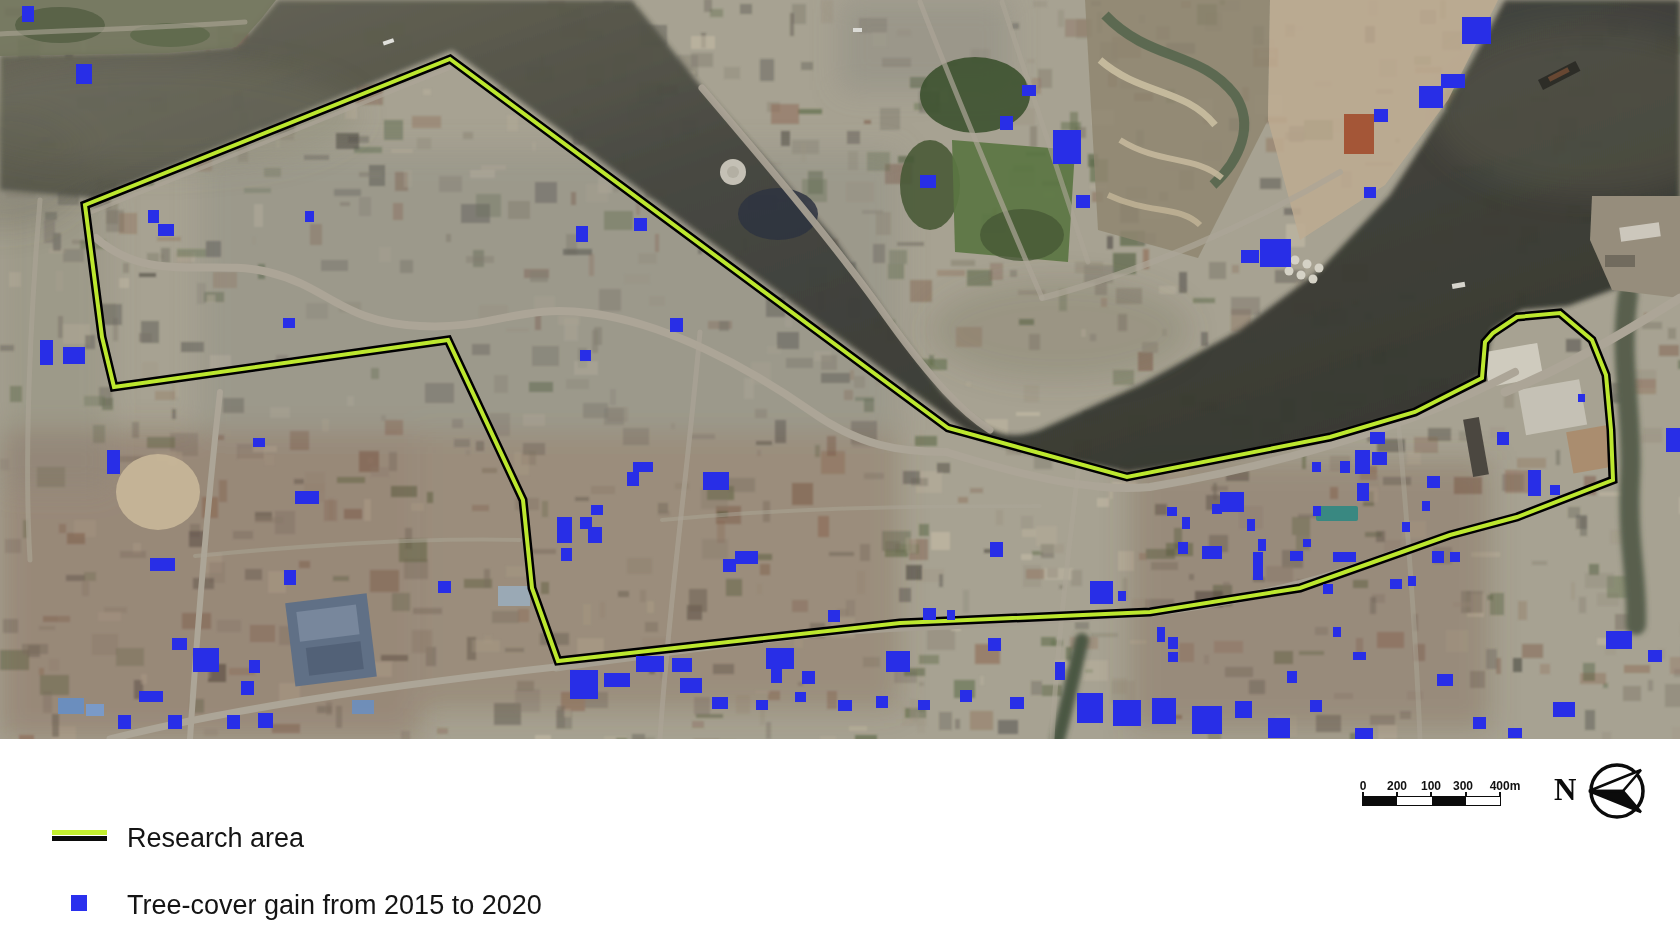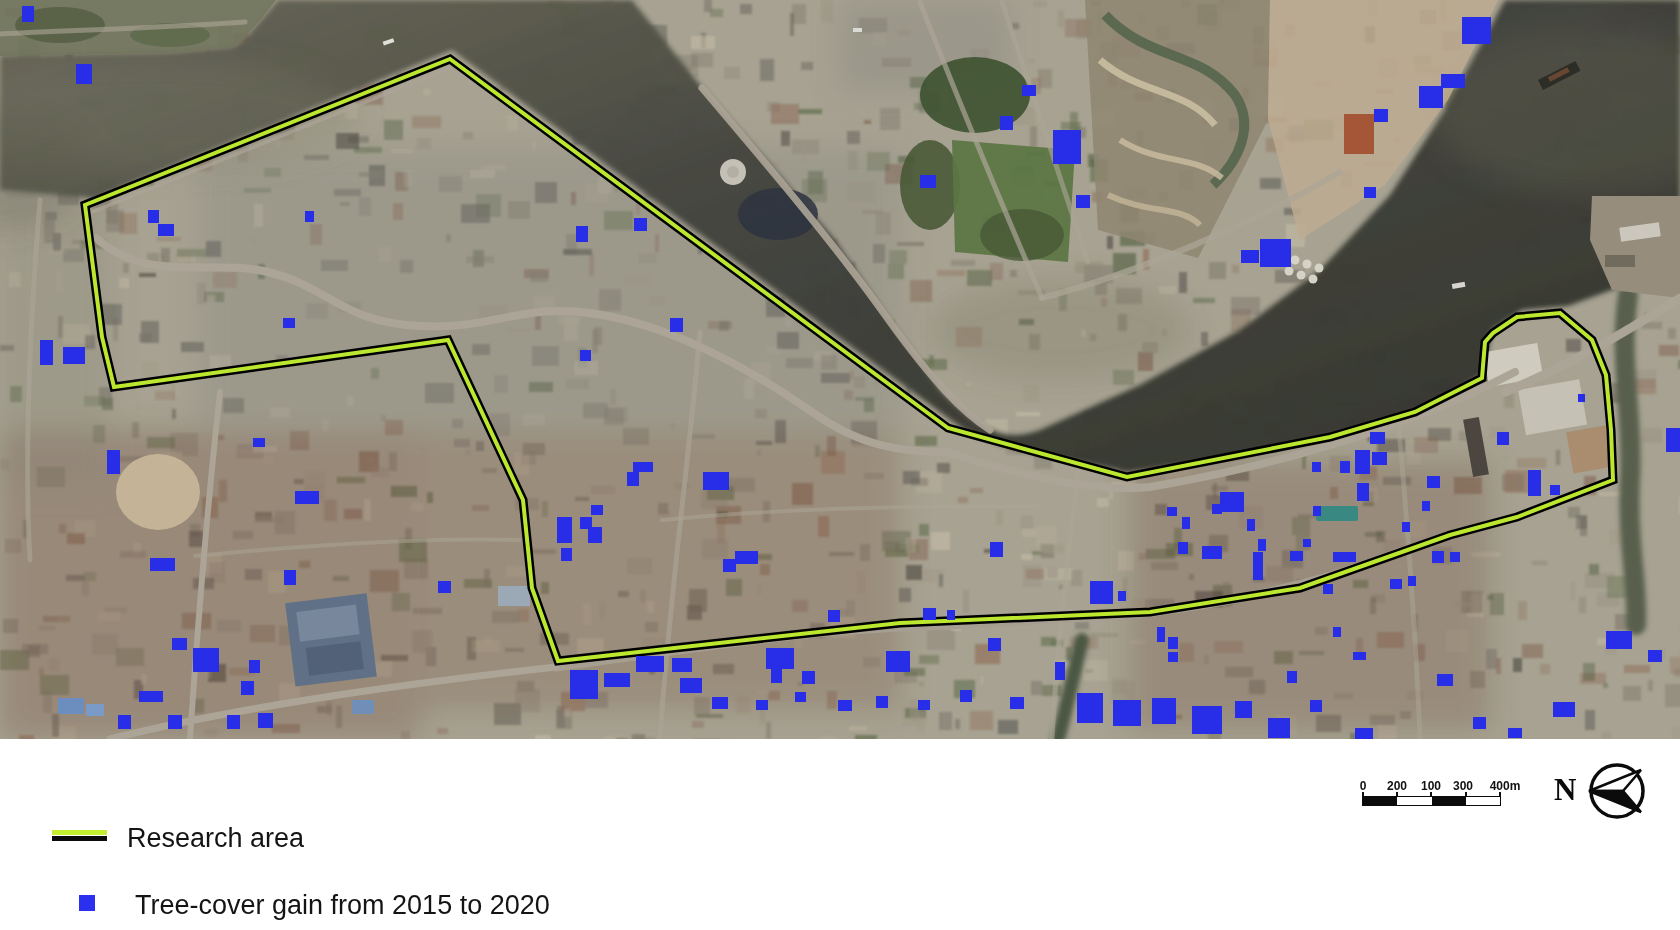--- a/index.html
+++ b/index.html
@@ -5,21 +5,21 @@
   html,body{margin:0;padding:0;background:#ffffff;width:1680px;height:930px;overflow:hidden;
     font-family:"Liberation Sans",sans-serif;}
   #page{position:relative;width:1680px;height:930px;background:#fff;}
   #map-wrap{position:absolute;left:0;top:0;width:1680px;height:739px;overflow:hidden;background:#ada896;}
   #map-svg{display:block;}
   
   #legend-title{position:absolute;left:46px;top:770px;font-size:37px;font-weight:700;color:#111;
     letter-spacing:-0.5px;}
   .legend-row{position:absolute;left:0;top:0;}
   #legend-row-1{position:absolute;left:0px;top:804px;height:34px;width:600px;margin-top:17px;}
-  #legend-row-2{position:absolute;left:8px;top:888px;height:34px;width:700px;padding-left:40px;}
+  #legend-row-2{position:absolute;left:0px;top:888px;height:34px;width:700px;padding-left:40px;}
   .legend-label{position:absolute;left:127px;top:2px;font-size:27px;color:#141414;}
   #research-swatch{position:absolute;left:52px;top:9px;width:55px;height:12px;}
   #research-swatch .sw-green{position:absolute;left:0;top:0;width:55px;height:5px;background:#c3ef30;}
   #research-swatch .sw-black{position:absolute;left:0;top:6px;width:55px;height:5px;background:#0b0b0b;}
   #tree-swatch{position:absolute;left:71px;top:7px;width:16px;height:16px;background:#2a30ee;}
   
   #scalebar{position:absolute;left:1356px;top:779px;width:170px;height:30px;}
   .sb-label{position:absolute;top:0;font-size:12px;font-weight:700;color:#111;transform:translateX(-50%);
     white-space:nowrap;}
   .sb-l0{left:7px}.sb-l1{left:41px}.sb-l2{left:75px}.sb-l3{left:107px}.sb-l4{left:149px}

